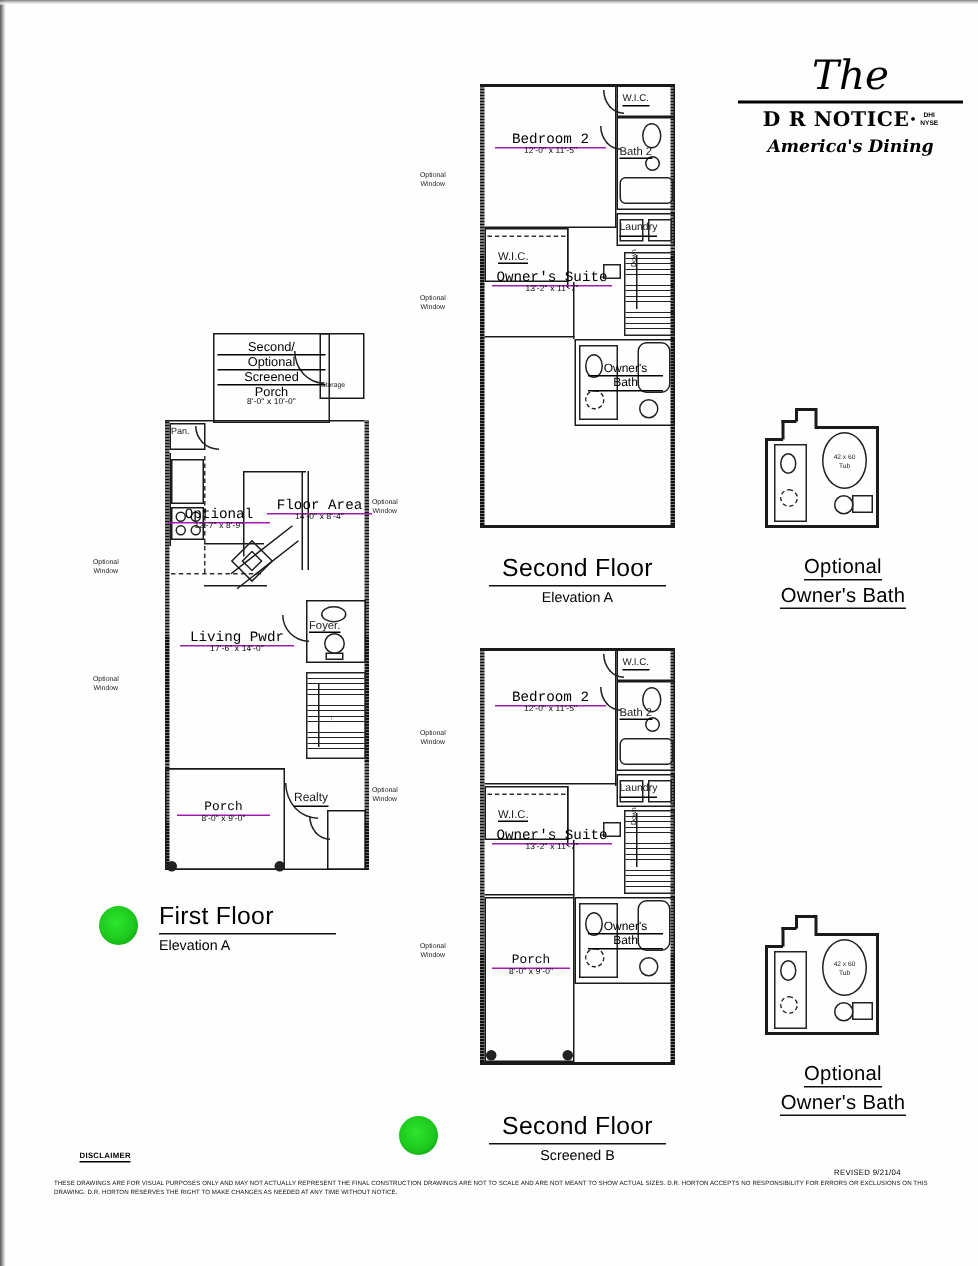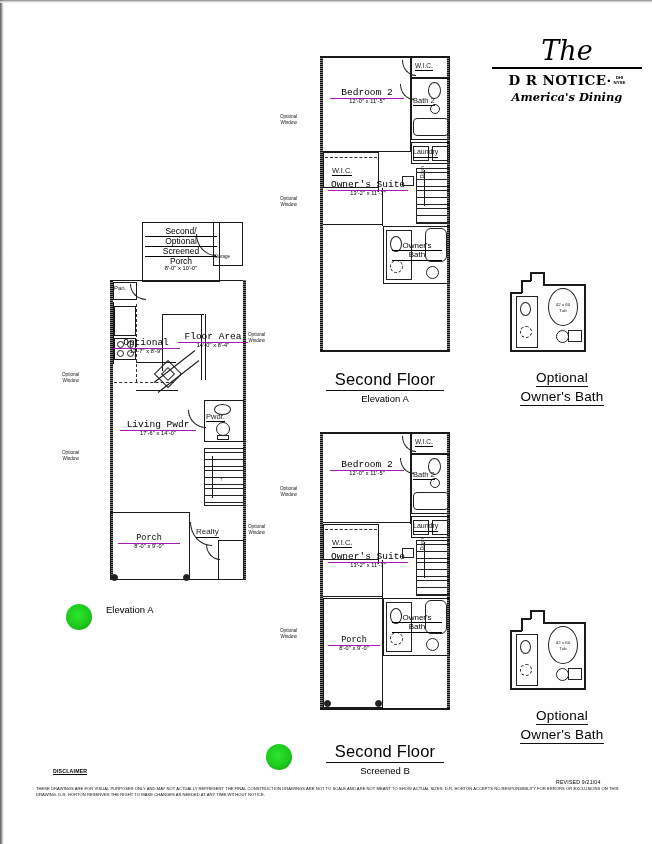--- a/index.html
+++ b/index.html
@@ -132,21 +132,21 @@
     <div class="lbl u" style="left:78px;top:110px;width:70px;">
       <span class="nm">Floor Area</span>
       <span class="dim">14'-0" x 8'-4"</span>
     </div>
 
     <div class="room" style="left:104px;top:178px;width:40px;height:42px;"></div>
     <div class="fix oval" style="left:114px;top:182px;width:17px;height:11px;"></div>
     <div class="fix round" style="left:116px;top:200px;width:14px;height:14px;"></div>
     <div class="fix" style="left:117px;top:213px;width:12px;height:5px;"></div>
     <div class="swing" style="left:88px;top:188px;width:18px;height:18px;"></div>
-    <div class="tiny" style="left:106px;top:190px;font-size:7.5px;border-bottom:1px solid #000;">Pwdr.</div>
+    <div class="tiny" style="left:106px;top:190px;font-size:7.5px;border-bottom:1px solid #000;">Foyer.</div>
 
     <div class="stair" style="left:104px;top:226px;width:40px;height:58px;"></div>
     <div class="thin" style="left:112px;top:234px;width:1px;height:42px;"></div>
     <div class="tiny" style="left:120px;top:254px;font-size:5px;">↑</div>
 
     <div class="lbl u" style="left:20px;top:198px;width:76px;">
       <span class="nm">Living Pwdr</span>
       <span class="dim">17'-6" x 14'-0"</span>
     </div>
 
@@ -164,20 +164,21 @@
     <div class="swing" style="left:106px;top:322px;width:14px;height:16px;"></div>
 
     <div class="tiny" style="left:-38px;top:150px;">Optional<br>Window</div>
     <div class="tiny" style="left:-38px;top:228px;">Optional<br>Window</div>
     <div class="tiny" style="left:148px;top:110px;">Optional<br>Window</div>
     <div class="tiny" style="left:148px;top:302px;">Optional<br>Window</div>
   </div>
 
   <div class="dot" style="left:66px;top:604px;"></div>
   <div class="caption" style="left:106px;top:602px;">
+    <span class="main">First Floor</span>
     <span class="sub">Elevation A</span>
   </div>
 
   <div class="plan" style="left:320px;top:56px;width:140px;height:300px;">
     <div class="wall hatch" style="left:0;top:0;width:3px;height:296px;"></div>
     <div class="wall hatch" style="left:127px;top:0;width:3px;height:296px;"></div>
     <div class="thin" style="left:0;top:0;width:130px;height:1.6px;"></div>
     <div class="thin" style="left:0;top:294px;width:130px;height:1.6px;"></div>
 
     <div class="thin" style="left:3px;top:95px;width:88px;height:1.2px;"></div>

